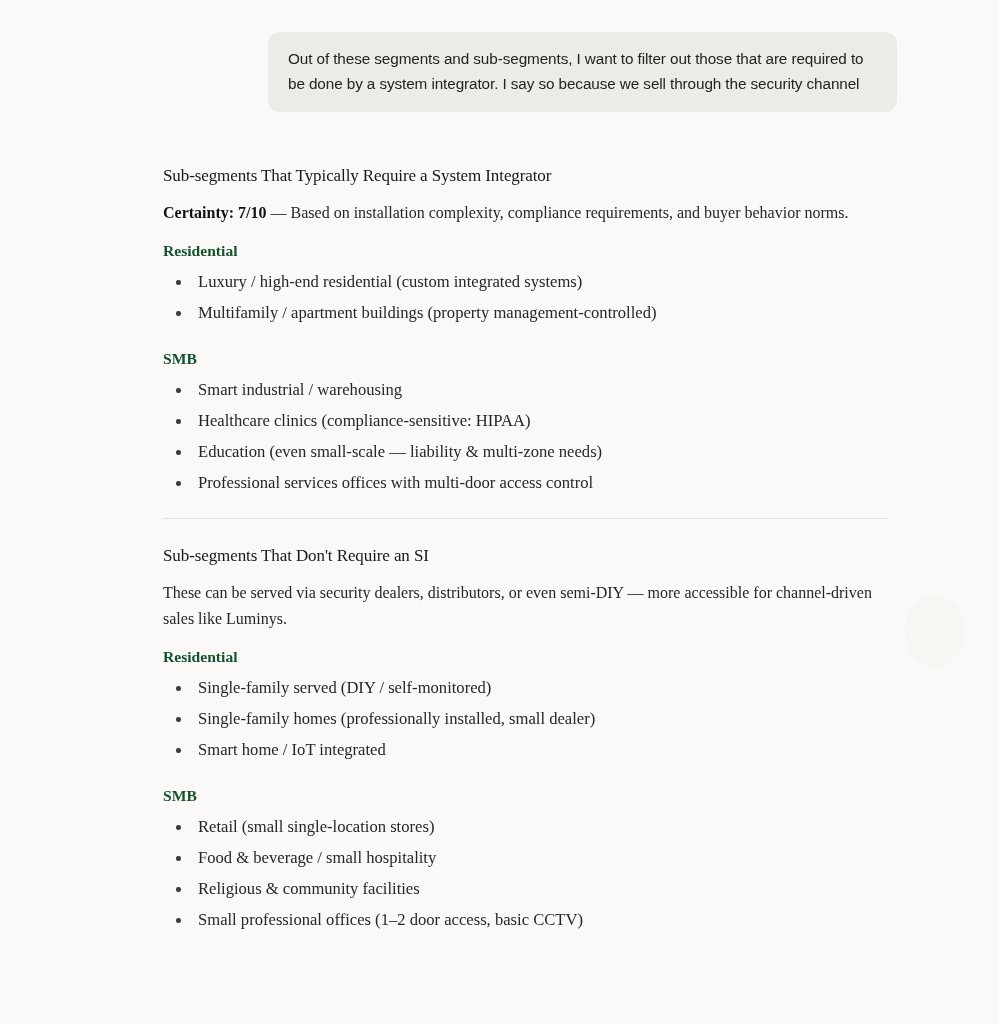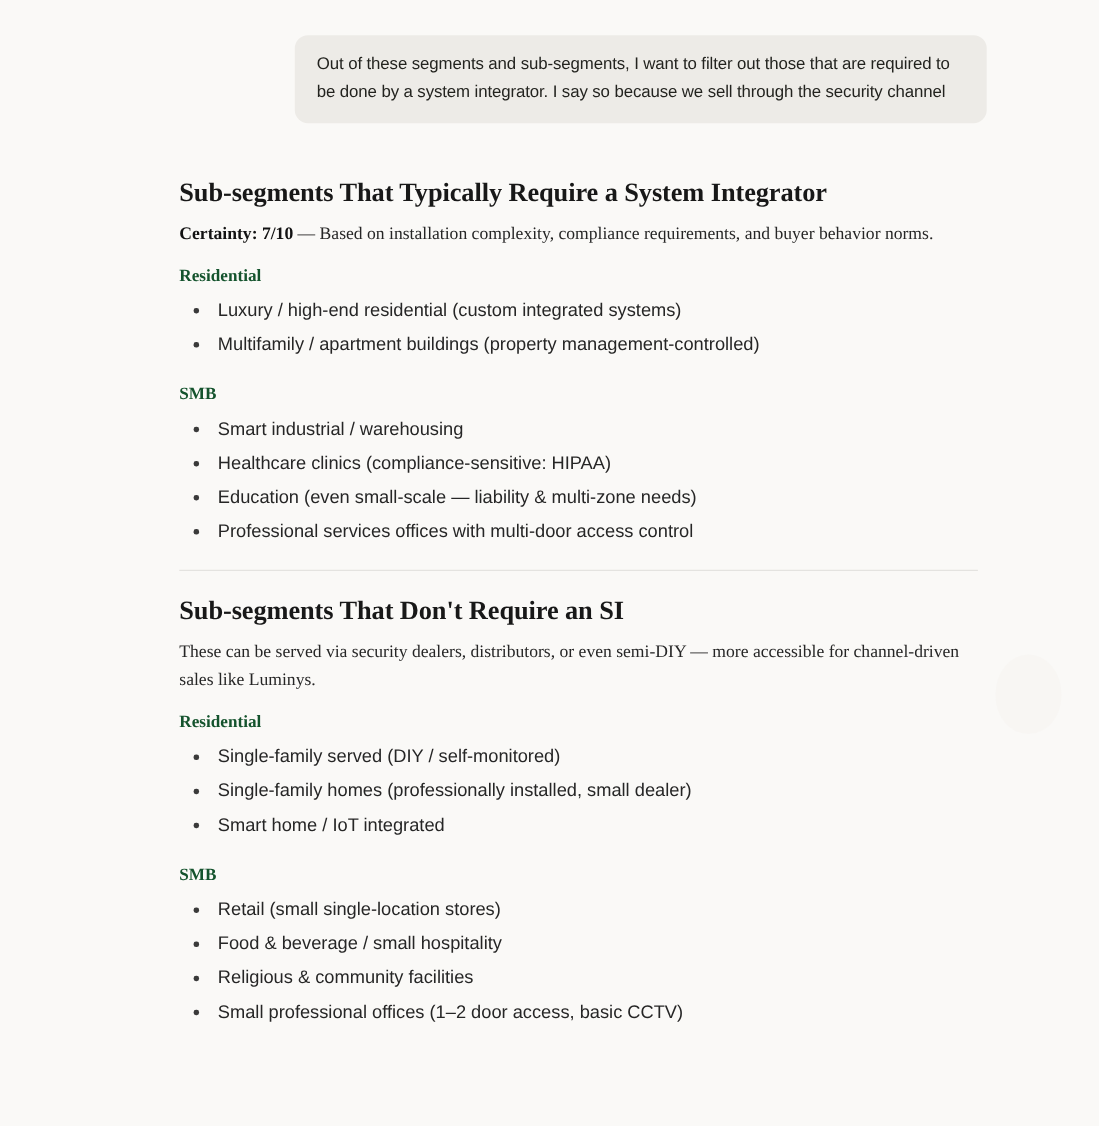--- a/index.html
+++ b/index.html
@@ -46,22 +46,22 @@
   
   .assistant-turn {
     position: absolute;
     left: 163px;
     top: 163px;
     width: 726px;
   }
 
   .section-heading {
     font-family: "Liberation Serif", serif;
-    font-weight: bold;
-    font-size: 24px;
+    font-weight: normal;
+    font-size: 17px;
     line-height: 26px;
     color: #181818;
     margin: 0 0 11px 0;
     letter-spacing: -0.1px;
   }
 
   .para {
     font-family: "Liberation Serif", serif;
     font-size: 16px;
     line-height: 26px;
@@ -82,21 +82,21 @@
     margin: 0 0 9px 0;
   }
 
   ul.bullets {
     list-style: none;
     margin: 0 0 24px 0;
     padding: 0;
   }
   ul.bullets li {
     position: relative;
-    font-family: Liberation Sans, sans-serif;
+    font-family: Liberation Serif, serif;
     font-size: 16.6px;
     line-height: 22px;
     color: #262626;
     padding-left: 35px;
     margin-bottom: 9px;
   }
   ul.bullets li::before {
     content: "";
     position: absolute;
     left: 13px;

